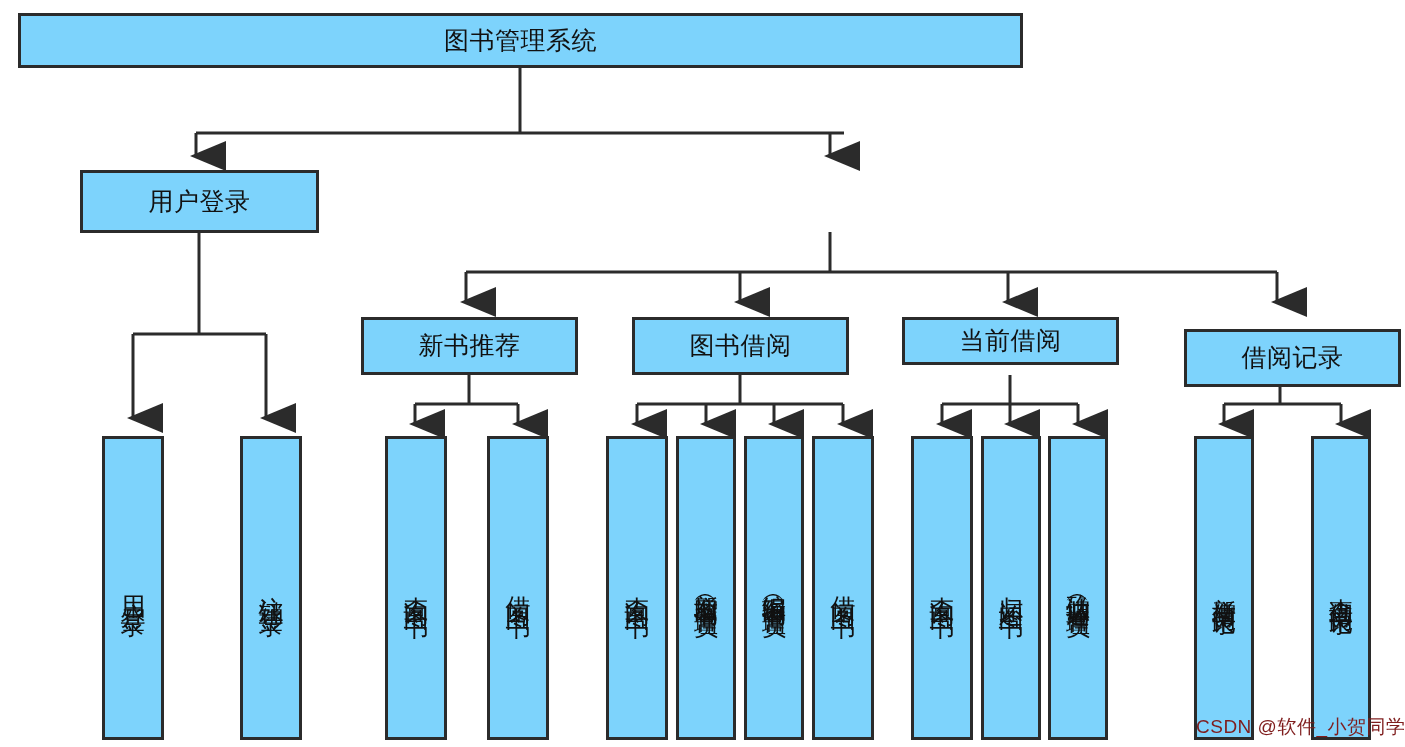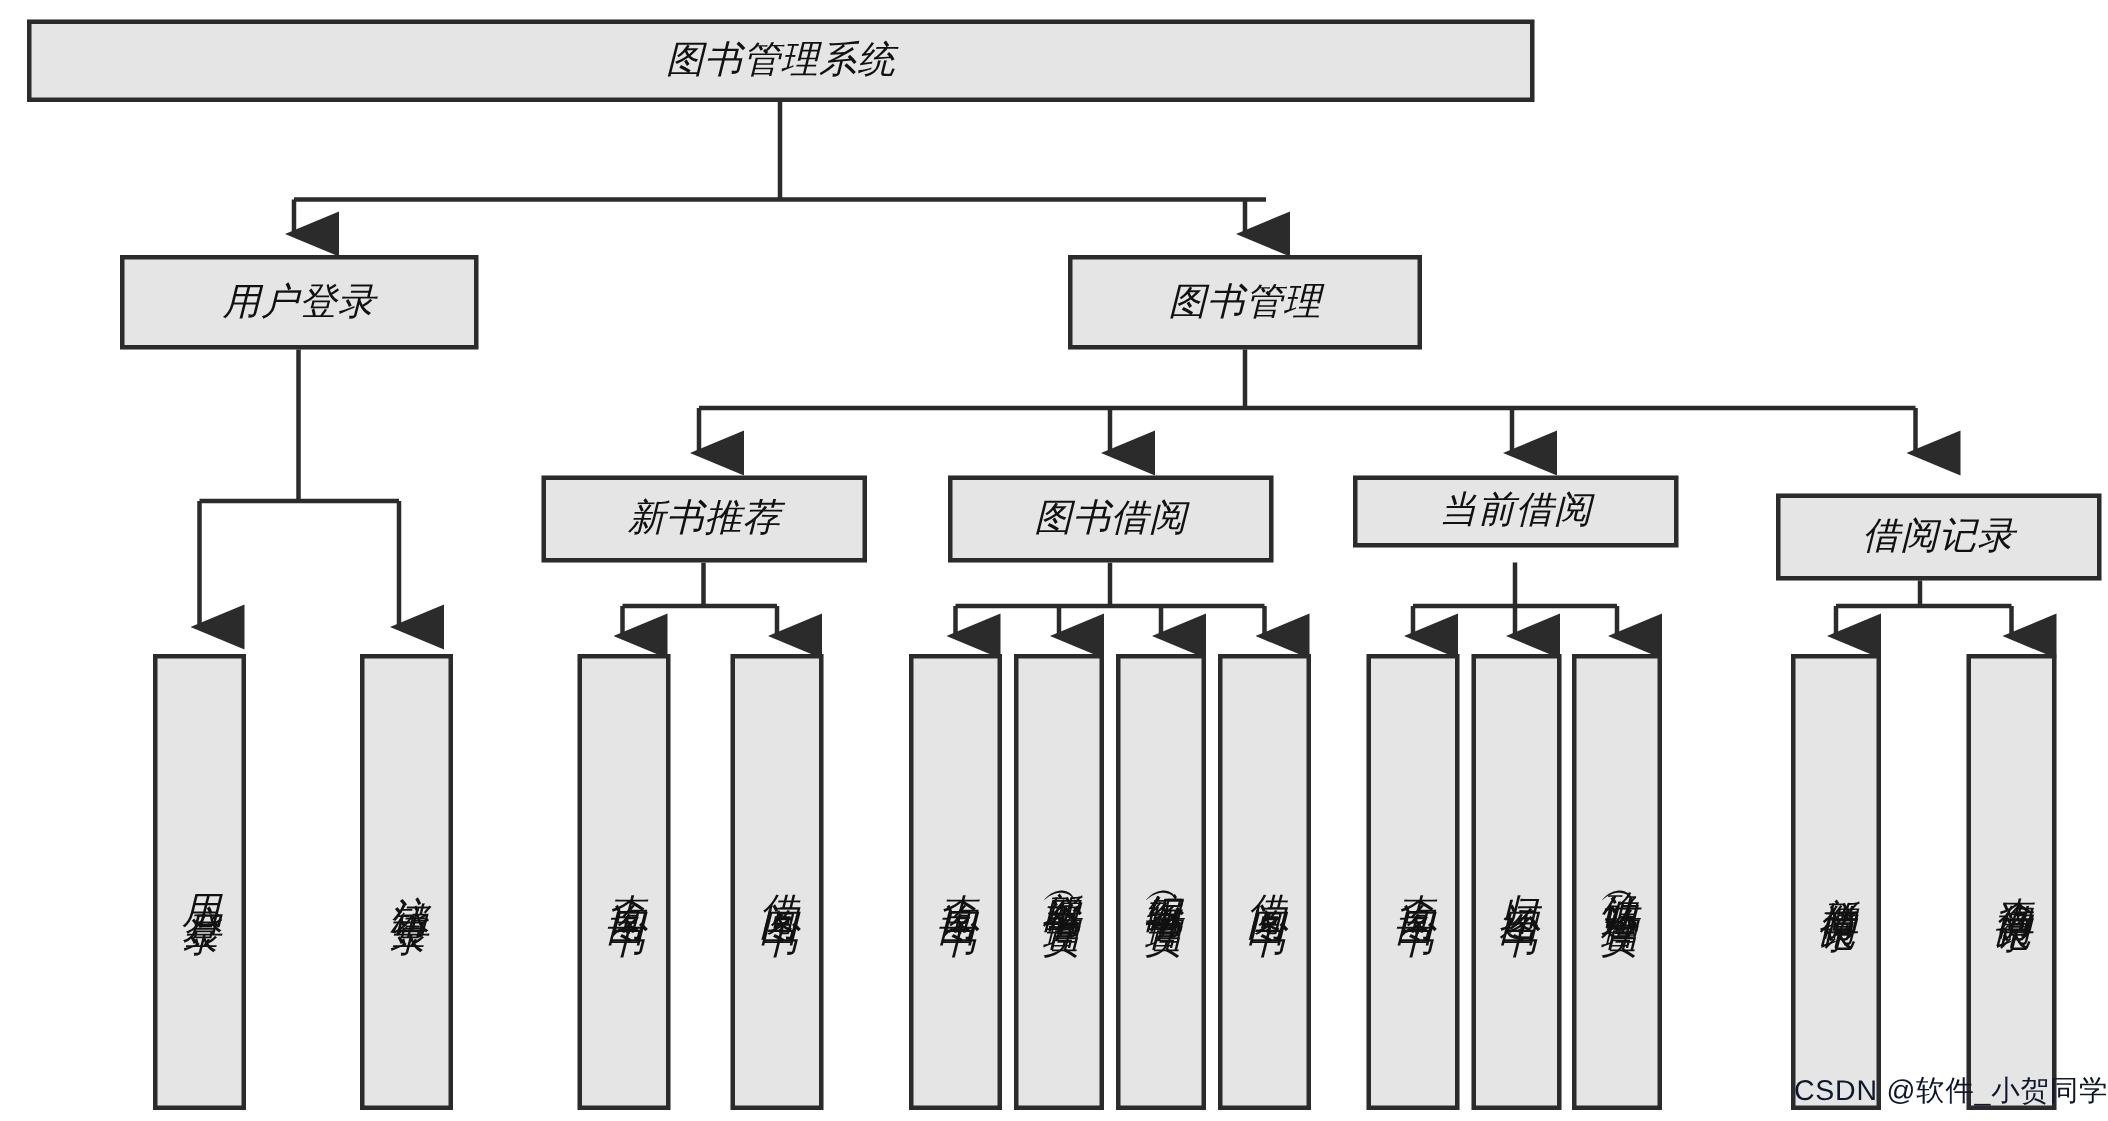--- a/index.html
+++ b/index.html
@@ -22,26 +22,25 @@
     left: 0;
     top: 0;
     width: 1405px;
     height: 747px;
     pointer-events: none;
   }
   .node {
     position: absolute;
     box-sizing: border-box;
     border: 3px solid #2b2b2b;
-    background: #e5e5e5;
+    background: #7dd3fc;
     display: flex;
     align-items: center;
     justify-content: center;
     color: #111111;
-    font-style: italic;
   }
   .node .lbl {
     display: block;
     text-align: center;
     line-height: 1.18;
     letter-spacing: 0.5px;
   }
   
   .node.horiz .lbl {
     font-size: 25px;
@@ -63,21 +62,21 @@
     letter-spacing: 6px;
     white-space: nowrap;
   }
   .node.vert.tight .lbl {
     font-size: 24px;
     letter-spacing: 3px;
   }
   .watermark {
     position: absolute;
     font-size: 19px;
-    color: #0f172a;
+    color: #7f1d1d;
     white-space: nowrap;
     letter-spacing: 0.5px;
   }
 </style>
 </head>
 <body>
 
 <div id="canvas">
 
   <svg id="edges" viewBox="0 0 1405 747" width="1405" height="747">
@@ -131,23 +130,20 @@
     </g>
   </svg>
 
   <div class="node root horiz" style="left:18px; top:13px; width:1005px; height:55px;">
     <span class="lbl">图书管理系统</span>
   </div>
 
   <div class="node horiz" style="left:80px; top:170px; width:239px; height:63px;">
     <span class="lbl">用户登录</span>
   </div>
-  <div class="node horiz" style="left:712px; top:170px; width:236px; height:63px;">
-    <span class="lbl">图书管理</span>
-  </div>
 
   <div class="node horiz" style="left:632px; top:317px; width:217px; height:58px;">
     <span class="lbl">图书借阅</span>
   </div>
   <div class="node horiz" style="left:361px; top:317px; width:217px; height:58px;">
     <span class="lbl">新书推荐</span>
   </div>
   <div class="node horiz" style="left:902px; top:317px; width:217px; height:48px;">
     <span class="lbl">当前借阅</span>
   </div>

